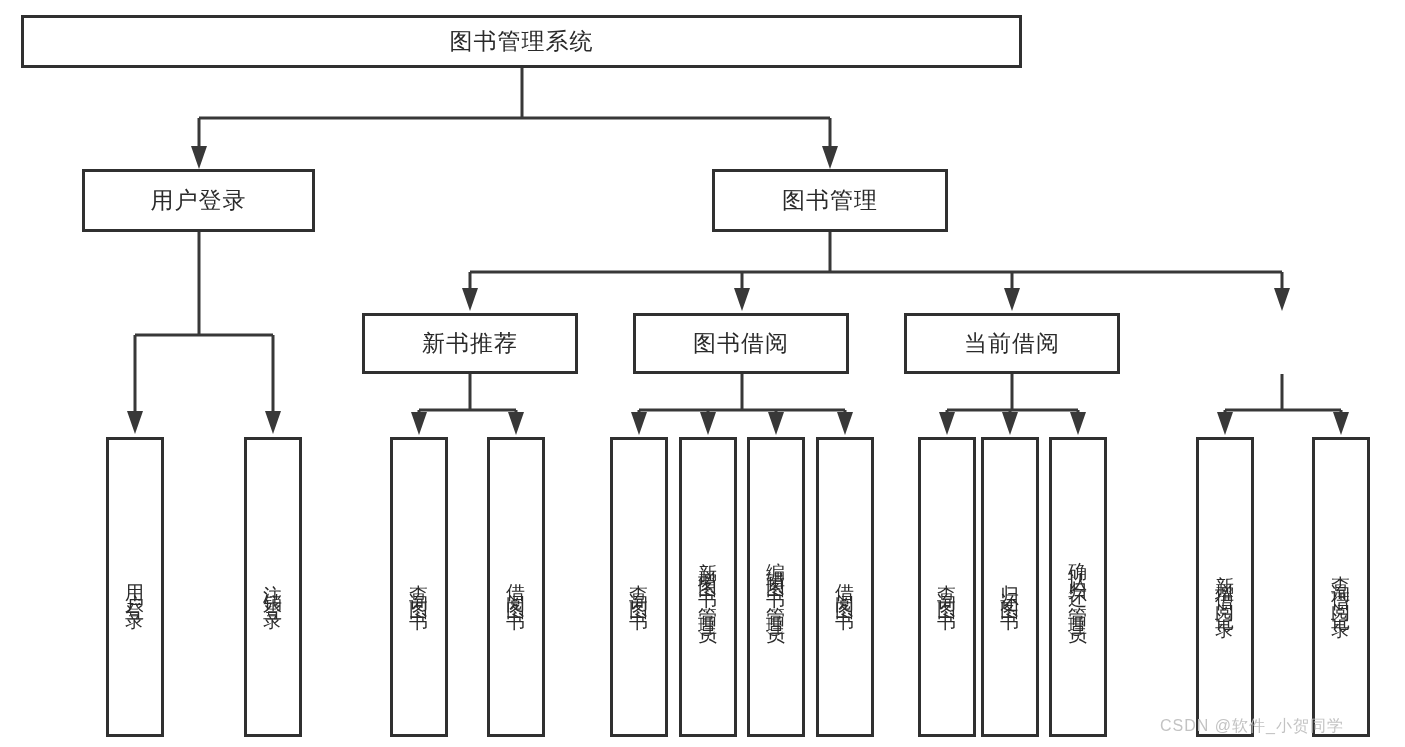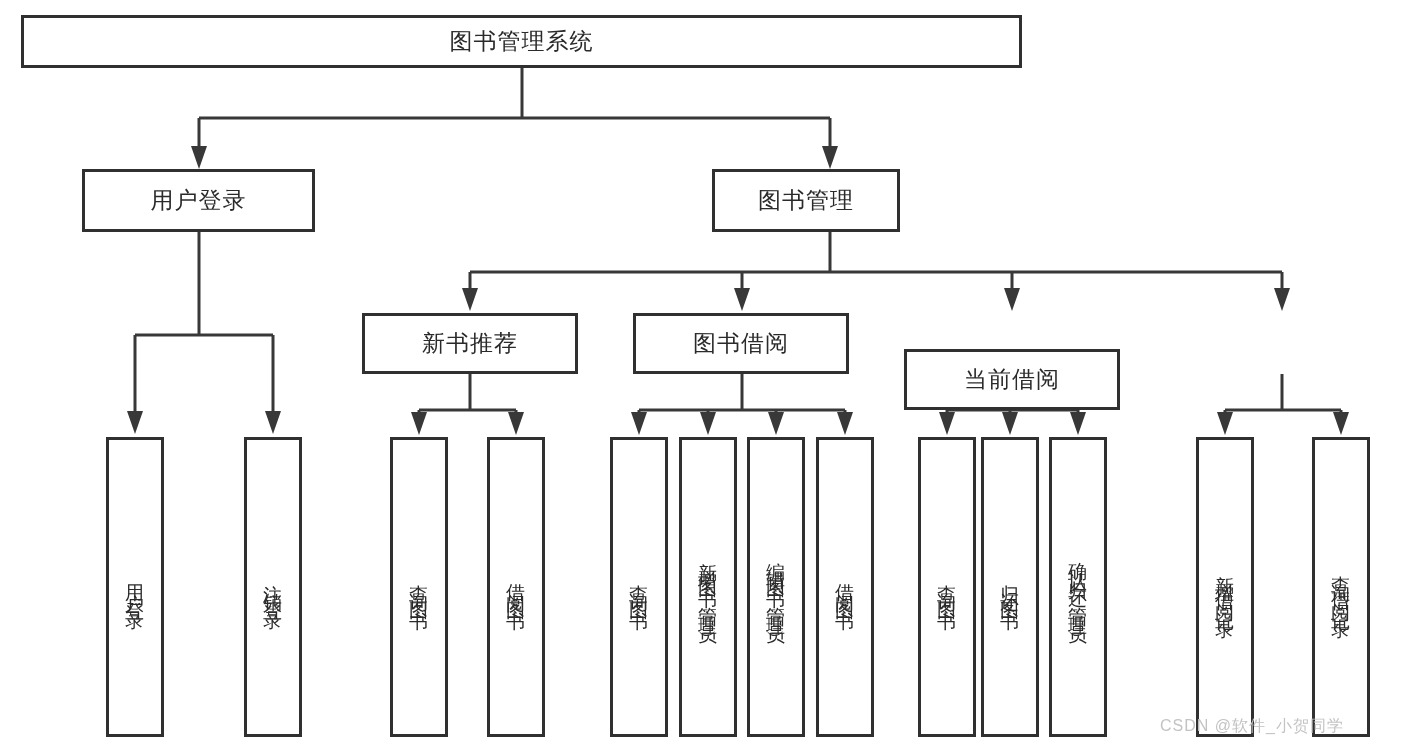--- a/index.html
+++ b/index.html
@@ -96,25 +96,25 @@
     <polygon class="c-arrow" points="1070,412 1086,412 1078,435"></polygon>
 
     <path class="c-line" d="M1282 374 V410 M1225 410 H1341 M1225 410 V414 M1341 410 V414"></path>
     <polygon class="c-arrow" points="1217,412 1233,412 1225,435"></polygon>
     <polygon class="c-arrow" points="1333,412 1349,412 1341,435"></polygon>
   </svg>
 
   <div class="node" style="left:21px;top:15px;width:1001px;height:53px;">图书管理系统</div>
 
   <div class="node" style="left:82px;top:169px;width:233px;height:63px;">用户登录</div>
-  <div class="node" style="left:712px;top:169px;width:188px;height:63px;">图书管理</div>
+  <div class="node" style="left:712px;top:169px;width:236px;height:63px;">图书管理</div>
 
   <div class="node" style="left:362px;top:313px;width:216px;height:61px;">新书推荐</div>
   <div class="node" style="left:633px;top:313px;width:216px;height:61px;">图书借阅</div>
-  <div class="node" style="left:904px;top:313px;width:216px;height:61px;margin-top:36px;">当前借阅</div>
+  <div class="node" style="left:904px;top:313px;width:216px;height:61px;">当前借阅</div>
 
   <div class="leaf" style="left:106px;">
     <span>用户登录</span>
   </div>
   <div class="leaf" style="left:244px;">
     <span>注销登录</span>
   </div>
 
   <div class="leaf" style="left:390px;">
     <span>查询图书</span>

